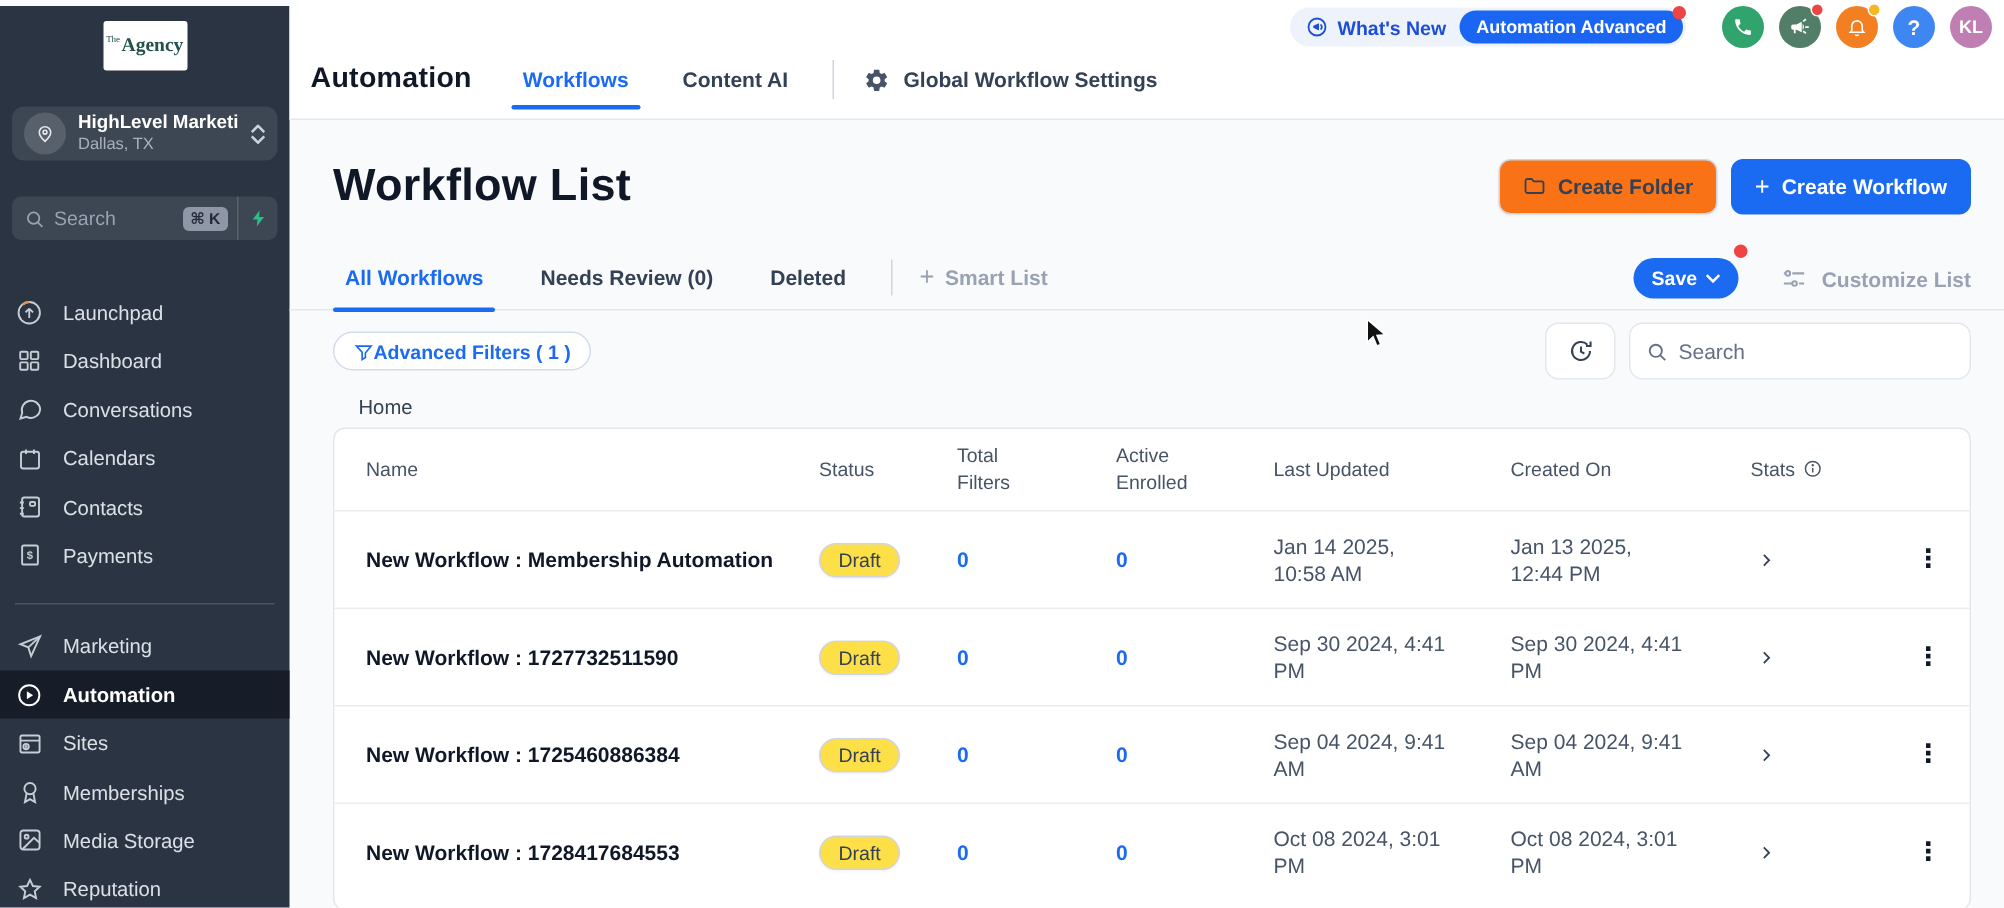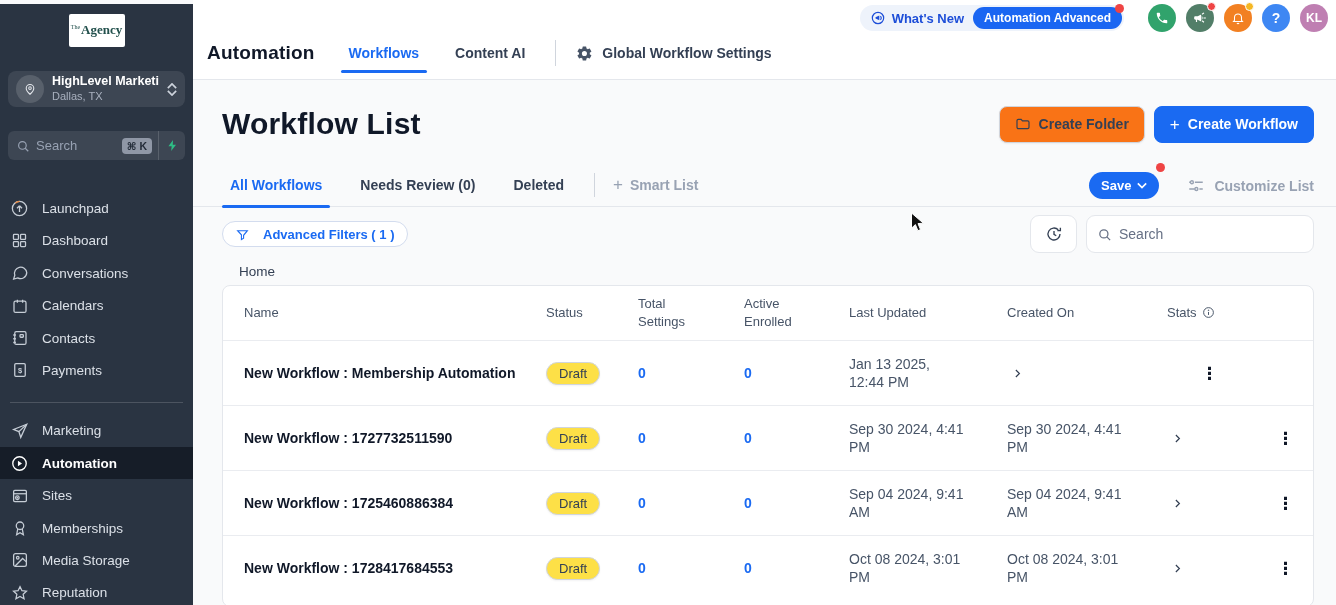--- a/index.html
+++ b/index.html
@@ -77,21 +77,21 @@
   .vdiv2 { width:1px; height:24px; background:#d0d5dd; margin:0 18px 0 0; }
   .smart { display:flex; align-items:center; gap:7px; font-size:14px; font-weight:600; color:#98a2b3; text-decoration:none; cursor:pointer; }
   .smart .plus { font-size:17px; font-weight:400; }
   .tabs-right { position:absolute; right:22px; top:0; height:43px; display:flex; align-items:center; gap:28px; }
   .savewrap { position:relative; }
   .save { background:#1a6af2; color:#fff; border:none; border-radius:14px; height:27px; padding:0 12px; font-size:13px; font-weight:700; font-family:inherit; display:flex; align-items:center; gap:6px; cursor:pointer; }
   .savewrap .dot.red { top:-9px; right:-6px; }
   .customize { display:flex; align-items:center; gap:9px; font-size:14px; font-weight:600; color:#98a2b3; text-decoration:none; cursor:pointer;text-align:right; }
 
   .filterrow { margin-top:5px; height:44px; display:flex; align-items:center; justify-content:space-between; }
-  .advfilters { display:flex; align-items:center; gap:14px; height:26px; padding:0 13px; background:#fff; border:1px solid #d3dcee; border-radius:14px; color:#1a6af2; font-size:13px; font-weight:700; text-decoration:none; cursor:pointer; }
+  .advfilters { display:flex; align-items:center; gap:0; height:26px; padding:0 13px; background:#fff; border:1px solid #d3dcee; border-radius:14px; color:#1a6af2; font-size:13px; font-weight:700; text-decoration:none; cursor:pointer; }
   .filter-right { display:flex; align-items:center; gap:9px; }
   .histbtn { width:47px; height:38px; background:#fff; border:1px solid #e4e7ec; border-radius:9px; display:flex; align-items:center; justify-content:center; color:#344054; cursor:pointer; }
   .searchbox { width:228px; height:38px; background:#fff; border:1px solid #e4e7ec; border-radius:9px; display:flex; align-items:center; padding:0 10px; gap:7px; color:#667085; cursor:text; }
   .searchbox input { flex:1; min-width:0; border:none; outline:none; font-size:14px; color:#344054; font-family:inherit; background:transparent; }
   .searchbox input::placeholder { color:#667085; }
 
   .crumb { margin:8px 0 6px 17px; font-size:13.5px; font-weight:500; color:#344054; cursor:pointer; width:max-content; }
 
   
   .card { background:#fff; border:1px solid #e4e7ec; border-radius:8px; height:322px; overflow:hidden; }
@@ -416,21 +416,21 @@
         </label>
       </div>
     </div>
 
     <div class="crumb">Home</div>
 
     <div class="card">
       <div class="thead">
         <div class="th name">Name</div>
         <div class="th">Status</div>
-        <div class="th wrap"><span>Total Settings</span></div>
+        <div class="th wrap"><span>Total Filters</span></div>
         <div class="th wrap"><span>Active Enrolled</span></div>
         <div class="th">Last Updated</div>
         <div class="th">Created On</div>
         <div class="th stats">
           <span>Stats</span>
           <span>
               <svg width="13" height="13" viewBox="0 0 24 24" fill="none" stroke="#475467" stroke-width="1.8">
                 <circle cx="12" cy="12" r="9"></circle>
                 <path d="M12 11v5.5"></path>
                 <circle cx="12" cy="7.8" r="0.6" fill="#475467"></circle>
@@ -445,20 +445,23 @@
     <div class="td">
               <span class="pill">Draft</span>
             </div>
     <div class="td">
               <a class="num">0</a>
             </div>
     <div class="td">
               <a class="num">0</a>
             </div>
     <div class="td date">
+              <span>Jan 14 2025, 10:58 AM</span>
+            </div>
+    <div class="td date">
               <span>Jan 13 2025, 12:44 PM</span>
             </div>
     <div class="td">
               <span class="chev">
                 <svg width="13" height="13" viewBox="0 0 24 24" fill="none" stroke="currentColor" stroke-width="2.2">
                   <path d="M9 5.5l6.5 6.5L9 18.5"></path>
                 </svg>
               </span>
             </div>
     <div class="td">

